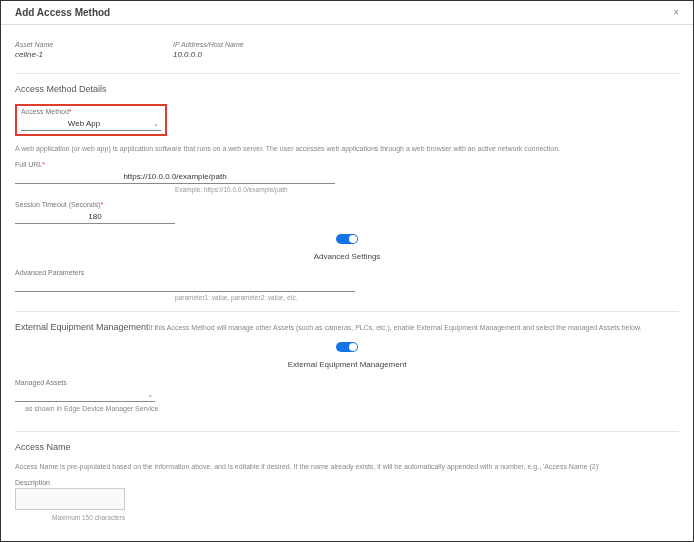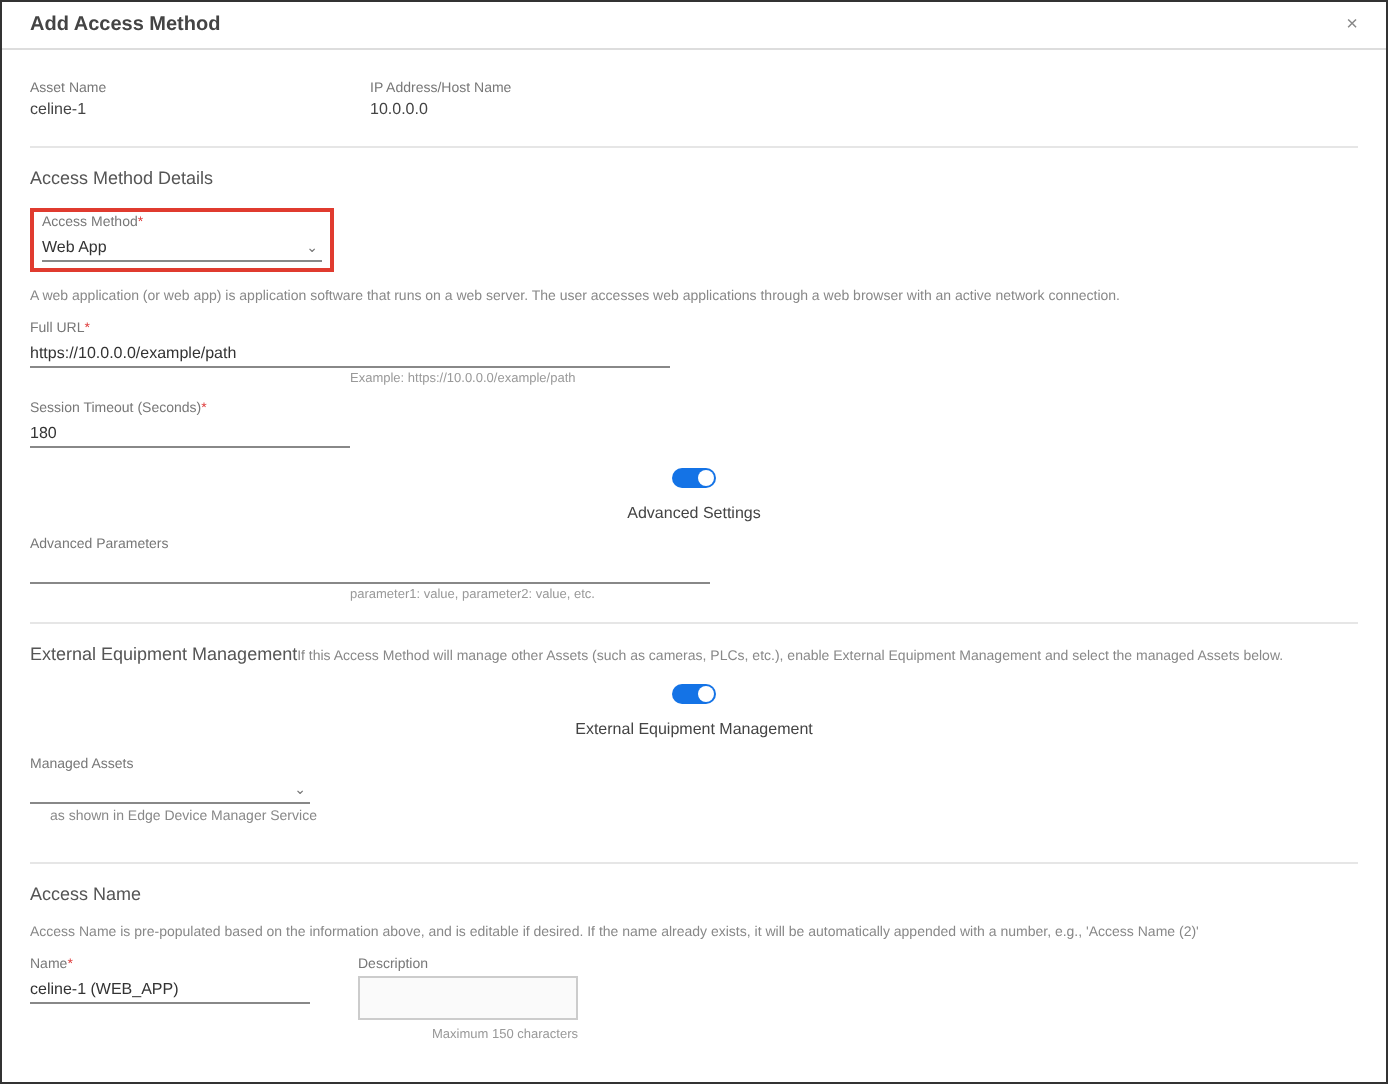--- a/index.html
+++ b/index.html
@@ -47,22 +47,23 @@
   }
   .section:last-child { border-bottom: none; }
   .section h2 {
     font-size: 9px;
     font-weight: 400;
     color: #555;
     margin-bottom: 10px;
   }
   .details-row {
     display: flex;
-    gap: 40px;
+    gap: 28px;
     margin-bottom: 4px;
+    font-style: italic;
   }
   .details-col { min-width: 130px; }
   .field-label {
     font-size: 7px;
     color: #777;
     display: block;
     margin-bottom: 2px;
   }
   .field-label .req { color: #d33; }
   .field-value {
@@ -71,20 +72,21 @@
   }
   .input-underline {
     border: none;
     border-bottom: 1px solid #888;
     font-size: 8px;
     color: #333;
     background: transparent;
     padding: 2px 0;
     width: 160px;
     outline: none;
+    text-align: center;
   }
   .select-wrap {
     position: relative;
     display: inline-block;
     width: 140px;
   }
   .select-wrap .input-underline { width: 100%; padding-right: 14px; }
   .select-wrap .chev {
     position: absolute;
     right: 2px;
@@ -252,24 +254,20 @@
         </div>
         <div class="helper" style="margin-left:10px;margin-top:2px">as shown in Edge Device Manager Service</div>
       </div>
     </div>
 
     <div class="section">
       <h2>Access Name</h2>
       <p class="helper">Access Name is pre-populated based on the information above, and is editable if desired. If the name already exists, it will be automatically appended with a number, e.g., 'Access Name (2)'</p>
 
       <div class="bottom-row">
-        <div>
-          <label class="field-label"><span>Name</span><span class="req">*</span></label>
-          <input class="input-underline" style="width: 140px;" value="celine-1 (WEB_APP)">
-        </div>
         <div class="desc-col">
           <label class="field-label">Description</label>
           <textarea class="desc-area" style=""></textarea>
           <div class="max-chars">Maximum 150 characters</div>
         </div>
       </div>
     </div>
 
   </div>
 </div>

